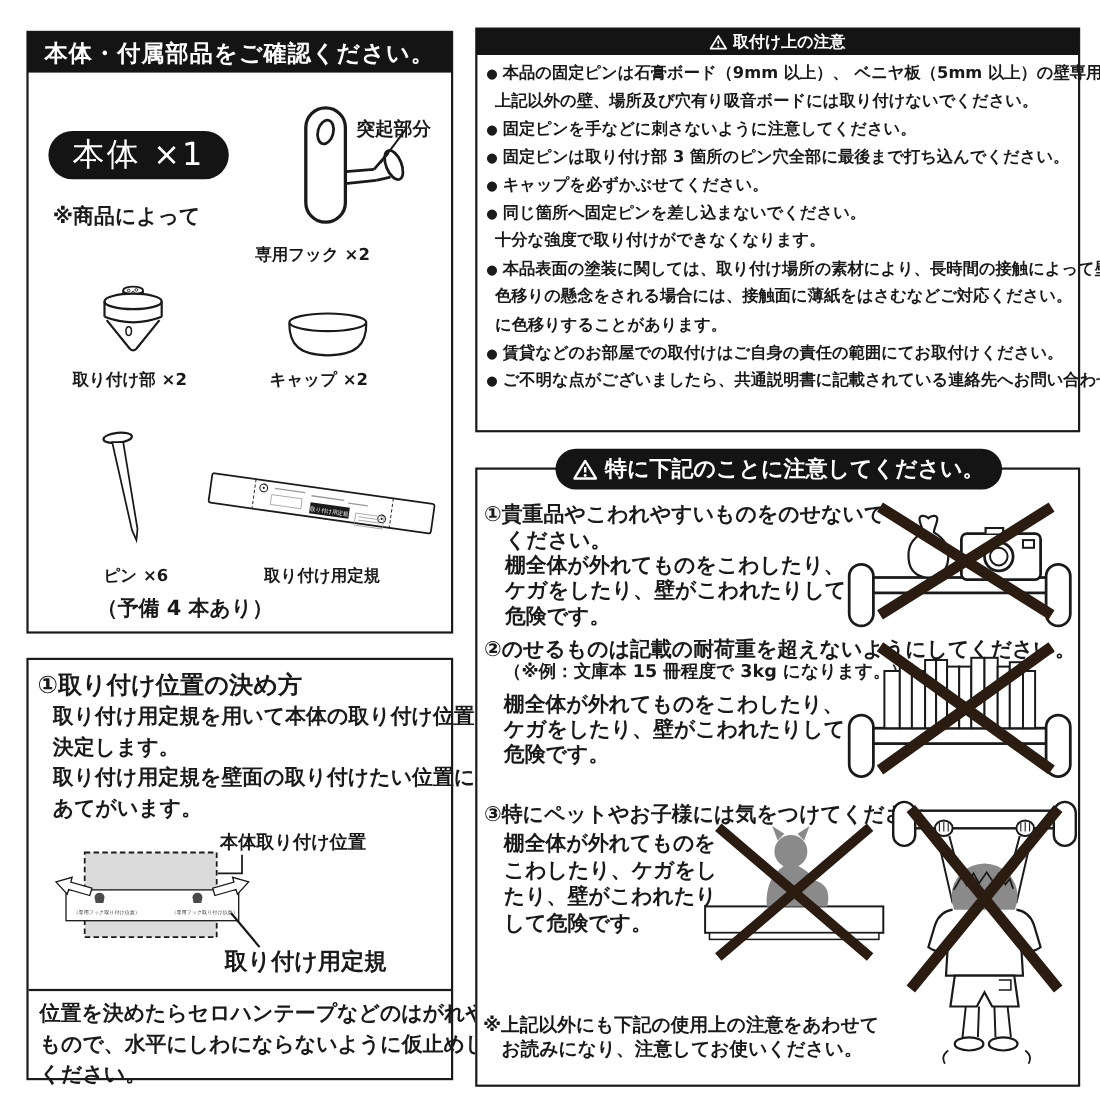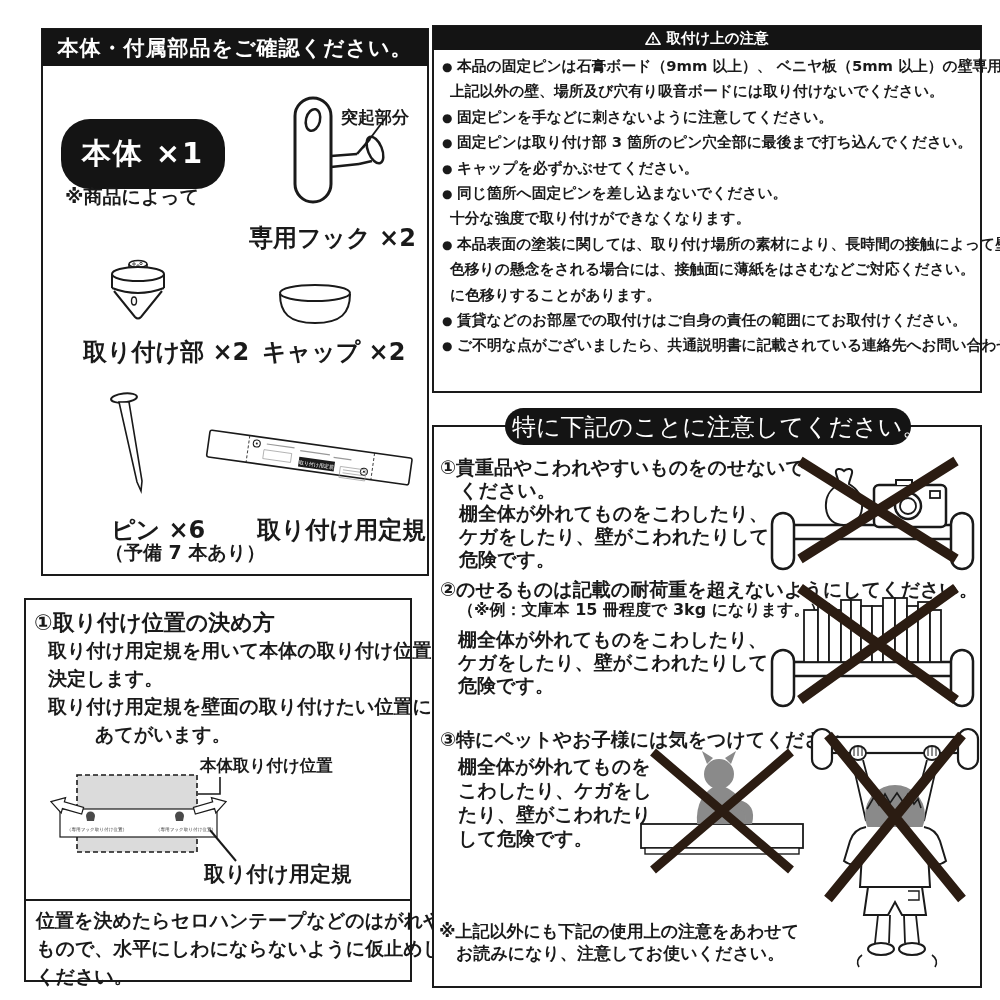--- a/index.html
+++ b/index.html
@@ -7,34 +7,34 @@
   body {
     width:1000px; height:1000px;
     font-family:"DejaVu Sans","Liberation Sans",sans-serif;
     color:#1a1a1a;
   }
   .page { position:relative; width:1000px; height:1000px; background:#fff; overflow:hidden; }
   .box { position:absolute; border:2px solid #1a1a1a; background:#fff; }
   .abs { position:absolute; }
 
   
-  #parts-box { left:41px; top:28px; width:388px; height:548px; }
+  #parts-box { left:24px; top:28px; width:388px; height:548px; }
   #parts-header {
     position:absolute; left:-1px; top:-1px; right:-1px; height:37px;
     background:#141414; color:#fff; display:flex; align-items:center; justify-content:center;
     font-size:21px; font-weight:bold; letter-spacing:1px;
   }
   #main-badge {
-    position:absolute; left:18px; top:89px; width:164px; height:70px;
+    position:absolute; left:18px; top:89px; width:164px; height:44px;
     background:#141414; border-radius:29px; color:#fff;
     display:flex; align-items:center; justify-content:center;
-    font-size:29px; font-weight:bold; letter-spacing:2px;
+    font-size:29px; font-weight:normal; letter-spacing:2px;
   }
   .note-line { position:absolute; font-size:19px; font-weight:600; }
-  .caption { position:absolute; font-size:24px; font-weight:600; white-space:nowrap; }
+  .caption { position:absolute; font-size:15px; font-weight:600; white-space:nowrap; }
   .callout-label { position:absolute; font-size:17px; font-weight:600; white-space:nowrap; }
 
   
   #position-box { left:24px; top:598px; width:388px; height:384px; }
   #position-heading { position:absolute; left:8px; top:8px; font-size:22px; font-weight:bold; }
   .pos-line { position:absolute; left:22px; font-size:19px; font-weight:600; white-space:nowrap; }
   #pos-divider { position:absolute; left:0; right:0; top:299px; height:2px; background:#1a1a1a; }
   #diagram-label-top { position:absolute; left:174px; top:155px; font-size:16.5px; font-weight:600; white-space:nowrap; }
   #diagram-label-bottom { position:absolute; left:178px; top:260px; font-size:21px; font-weight:bold; white-space:nowrap; }
 
@@ -49,22 +49,22 @@
   .nrow { display:flex; align-items:flex-start; min-height:25.4px; font-size:14.8px; font-weight:600; }
   .nrow .mk { width:15px; font-size:12px; padding-top:3px; flex:none; }
   .nrow .tx { white-space:nowrap; }
   .nrow.cont { padding-left:8px; }
 
   
   #special-box { left:432px; top:425px; width:550px; height:563px; }
   #special-header {
     position:absolute; left:71px; top:-19px; width:406px; height:37px;
     background:#141414; border-radius:19px; color:#fff;
-    display:flex; align-items:center; gap:7px;
-    font-size:24px; font-weight:normal; white-space:nowrap;
+    display:flex; align-items:center; justify-content:center; gap:7px;
+    font-size:20px; font-weight:bold; white-space:nowrap;
   }
   .sp-line { position:absolute; font-size:19px; font-weight:600; white-space:nowrap; }
   .sp-sub { position:absolute; font-size:16px; font-weight:600; white-space:nowrap; }
   svg { display:block; }
 </style>
 </head>
 <body>
 
 <div class="page">
 
@@ -121,30 +121,30 @@
         <path d="M62,30 h28 M96,32 h30 M130,34 h18" stroke="#999" stroke-width="1.2" fill="none"></path>
         <rect x="60" y="36" width="28" height="9" fill="none" stroke="#999" stroke-width="0.7"></rect>
         <rect x="96" y="38" width="36" height="10" fill="#1a1a1a"></rect>
         <text x="114" y="45.5" text-anchor="middle" font-size="5" fill="#fff">取り付け用定規</text>
         <rect x="138" y="42" width="26" height="11" fill="none" stroke="#999" stroke-width="0.7"></rect>
         <path d="M141,45 h20 M141,48 h20" stroke="#999" stroke-width="0.7" fill="none"></path>
       </g>
     </svg>
 
     <div class="caption" style="left:68px; top:484px;">ピン ×6</div>
-    <div class="caption" style="left:62px; top:510px; font-size:19px;">（予備 7 本あり）</div>
+    <div class="caption" style="left:62px; top:510px; font-size:19px;">（予備 4 本あり）</div>
     <div class="caption" style="left:214px; top:484px;">取り付け用定規</div>
   </section>
 
   <section class="box" id="position-box">
     <div id="position-heading">①取り付け位置の決め方</div>
     <div class="pos-line" style="top:38px;">取り付け用定規を用いて本体の取り付け位置を</div>
     <div class="pos-line" style="top:66px;">決定します。</div>
     <div class="pos-line" style="top:94px;">取り付け用定規を壁面の取り付けたい位置に</div>
-    <div class="pos-line" style="top:122px;margin-left:47px;">あてがいます。</div>
+    <div class="pos-line" style="top:122px;">あてがいます。</div>
 
     <svg class="abs" style="left:14px; top:150px;" width="240" height="142" viewBox="0 0 240 142">
       <rect x="37" y="25" width="120" height="77" fill="#dbdbdb" stroke="#1a1a1a" stroke-width="1.6" stroke-dasharray="5 3"></rect>
       <rect x="20" y="59" width="157" height="28" fill="#fff" stroke="#1a1a1a" stroke-width="1.2"></rect>
       <g transform="rotate(16 33 58)">
         <path d="M10,58 l13,-8 v4.5 h20 v7 h-20 v4.5 z" fill="#fff" stroke="#1a1a1a" stroke-width="1.2"></path>
       </g>
       <g transform="rotate(-16 164 58)">
         <path d="M187,58 l-13,-8 v4.5 h-20 v7 h20 v4.5 z" fill="#fff" stroke="#1a1a1a" stroke-width="1.2"></path>
       </g>

